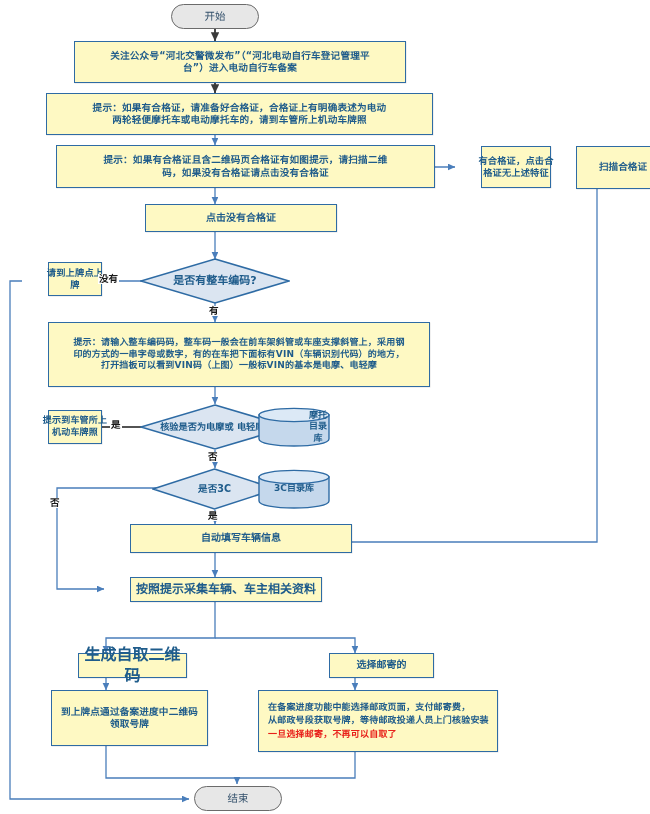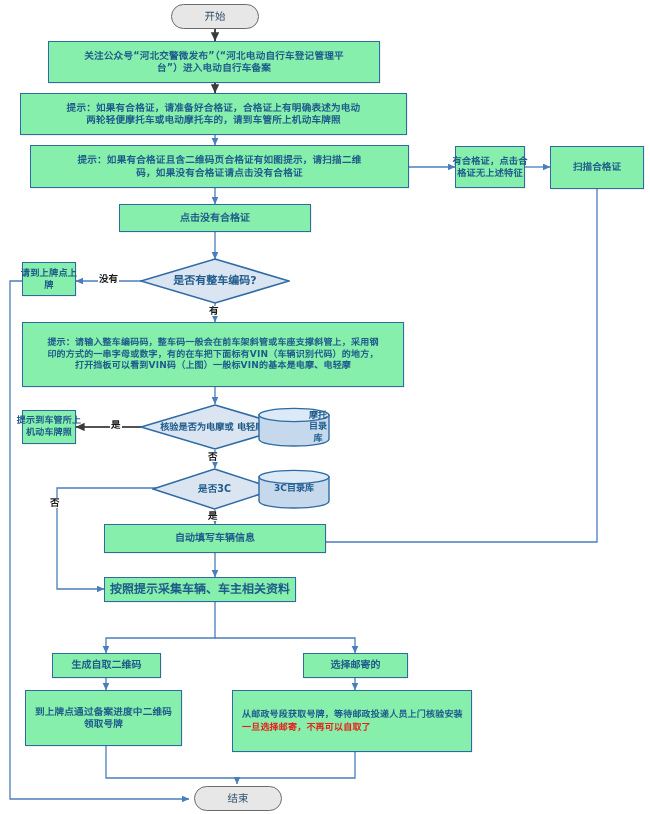--- a/index.html
+++ b/index.html
@@ -32,23 +32,24 @@
     align-items: center;
     justify-content: center;
     text-align: center;
     color: #1f5c8b;
     font-weight: bold;
     line-height: 1.28;
     z-index: 3;
   }
   
   .proc {
-    background: #86efac;
+    background: #fef9c3;
     border: 1.6px solid #2e6ba4;
     box-shadow: 0.5px 0.5px 0 rgba(0,0,0,0.12);
+    margin-left: 26px;
   }
   
   .term {
     background: #e7e7e7;
     border: 1.8px solid #6b6b6b;
     border-radius: 18px;
     color: #33506b;
     font-weight: normal;
     justify-content: center;
   }
@@ -288,37 +289,38 @@
   </div>
 
   <div class="node proc" style="left:104px; top:524px; width:222px; height:29px; font-size:10px;">
     <span>自动填写车辆信息</span>
   </div>
 
   <div class="node proc" style="left:104px; top:577px; width:192px; height:25px; font-size:12px;">
     <span>按照提示采集车辆、车主相关资料</span>
   </div>
 
-  <div class="node proc" style="left:52px; top:653px; width:109px; height:25px; font-size:10px;">
+  <div class="node proc" style="left:52px; top:653px; width:109px; height:25px; font-size:16px;">
     <span>生成自取二维码</span>
   </div>
 
   <div class="node proc" style="left:303px; top:653px; width:105px; height:25px; font-size:10px;">
     <span>选择邮寄的</span>
   </div>
 
   <div class="node proc" style="left:25px; top:690px; width:157px; height:56px;">
     <span class="para" style="font-size:9.6px;">
       <span class="ln">到上牌点通过备案进度中二维码</span>
       <span class="ln">领取号牌</span>
     </span>
   </div>
 
   <div class="node proc" style="left:232px; top:690px; width:240px; height:62px; justify-content:flex-start;">
     <span class="para para-left" style="font-size:9px; line-height:1.45;">
+      <span class="ln">在备案进度功能中能选择邮政页面，支付邮寄费，</span>
       <span class="ln">从邮政号段获取号牌，等待邮政投递人员上门核验安装</span>
       <span class="ln warn">一旦选择邮寄，不再可以自取了</span>
     </span>
   </div>
 
   <div class="node term" style="left:194px; top:786px; width:88px; height:25px; font-size:10.5px;">
     <span>结束</span>
   </div>
 
   <div class="elabel" style="left:98px; top:274px;">没有</div>

